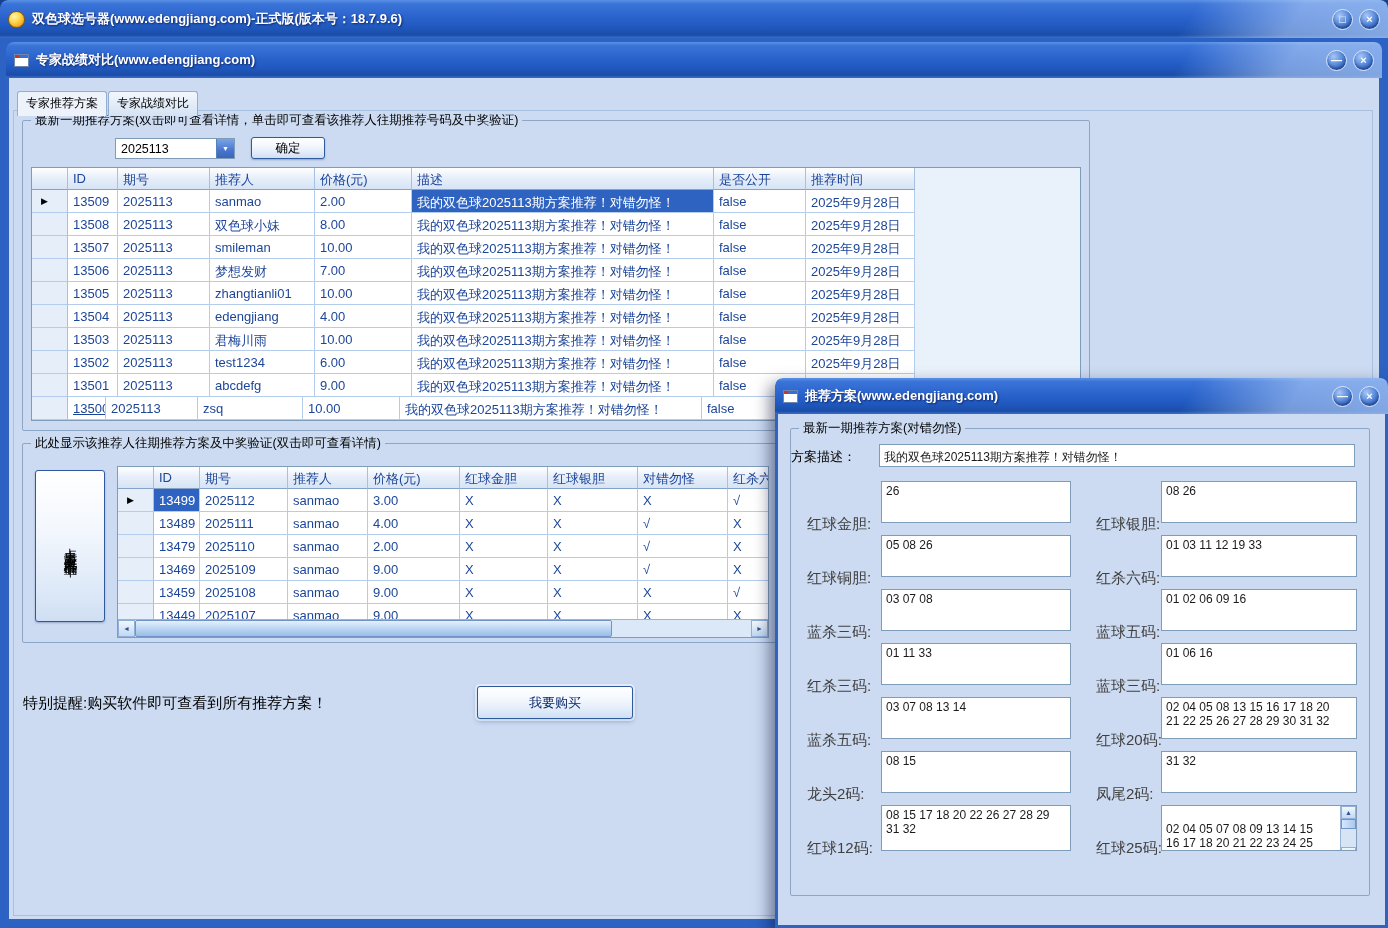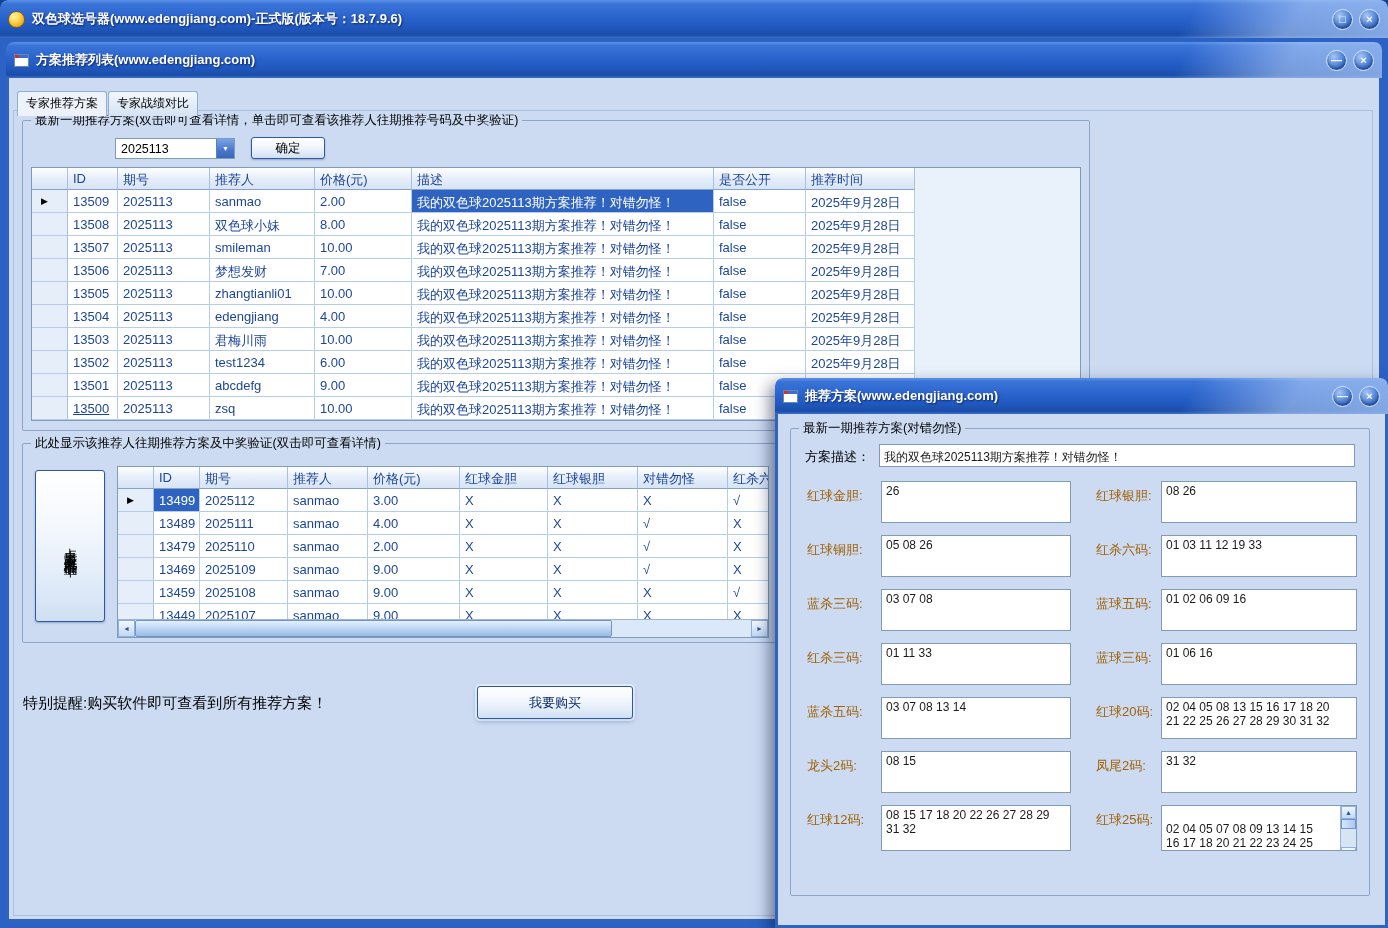--- a/index.html
+++ b/index.html
@@ -86,21 +86,21 @@
   .vs-btn{height:13px;font-size:7px;text-align:center;line-height:12px;color:#2a5496;
     background:linear-gradient(#f2f7fd,#c2d8f2);border:1px solid #8fb0d8;box-sizing:border-box;}
   .vs-track{flex:1;position:relative;}
   .vs-thumb{position:absolute;top:0;left:0;right:0;height:10px;border:1px solid #7094c8;box-sizing:border-box;
     background:linear-gradient(90deg,#d7e7fb,#a9c8ee);}
 
   
   .desc-box{position:absolute;left:88px;top:15px;width:476px;height:23px;background:#fff;border:1px solid #7f9db9;box-sizing:border-box;
     font-size:12px;color:#1a1a1a;padding:4px 4px 0;white-space:nowrap;overflow:hidden;}
   .fields{position:absolute;left:16px;top:52px;display:grid;grid-template-columns:74px 215px 65px 196px;grid-auto-rows:54px;}
-  .fld-label{font-size:13px;color:#a16207;padding-top:6px;white-space:nowrap;}
+  .fld-label{font-size:15px;color:#404040;padding-top:6px;white-space:nowrap;margin-top:28px;}
   .fld-box{width:190px;height:42px;background:#fff;border:1px solid #7f9db9;box-sizing:border-box;position:relative;
     font-size:12px;color:#1a1a1a;line-height:14px;padding:2px 4px;white-space:pre-line;overflow:hidden;}
   .fld-box.w196{width:196px;}
   .fld-box.tall{height:46px;}
   .fld-text{padding-right:12px;}
 
   .notice{position:absolute;font-size:15px;color:#000;white-space:nowrap;}
 </style>
 </head>
 <body>
@@ -115,21 +115,21 @@
         <span class="tb-btn">□</span>
         <span class="tb-btn">×</span>
       </span>
     </div>
     <div class="win-body"></div>
   </div>
 
   <div class="window" id="list-win">
     <div class="titlebar">
       <span class="form-icon"></span>
-      <span class="tb-title">方案推荐列表(www.edengjiang.com)</span>
+      <span class="tb-title">专家战绩对比(www.edengjiang.com)</span>
       <span class="tb-btns">
         <span class="tb-btn">—</span>
         <span class="tb-btn">×</span>
       </span>
     </div>
     <div class="win-body">
 
       <div class="tab-panel"></div>
       <div class="tabstrip">
         <div class="tab active">专家推荐方案</div>
@@ -241,21 +241,21 @@
               <div class="g-cell" style="width: 50px;">13501</div>
               <div class="g-cell" style="width: 92px;">2025113</div>
               <div class="g-cell" style="width: 105px;">abcdefg</div>
               <div class="g-cell" style="width: 97px;">9.00</div>
               <div class="g-cell" style="width: 302px;">我的双色球2025113期方案推荐！对错勿怪！</div>
               <div class="g-cell" style="width: 92px;">false</div>
               <div class="g-cell" style="width: 109px;">2025年9月28日</div>
             </div>
             <div class="g-row g-data">
               <div class="g-cell g-sel" style="width: 36px;"></div>
-              <div class="g-cell" style="width: 50px; text-decoration: underline;">13500</div>
+              <div class="g-cell" style="width: 38px; text-decoration: underline;">13500</div>
               <div class="g-cell" style="width: 92px;">2025113</div>
               <div class="g-cell" style="width: 105px;">zsq</div>
               <div class="g-cell" style="width: 97px;">10.00</div>
               <div class="g-cell" style="width: 302px;">我的双色球2025113期方案推荐！对错勿怪！</div>
               <div class="g-cell" style="width: 92px;">false</div>
               <div class="g-cell" style="width: 109px;">2025年9月28日</div>
             </div>
           </div>
       </div>
 
@@ -364,21 +364,21 @@
       <span class="form-icon"></span>
       <span class="tb-title">推荐方案(www.edengjiang.com)</span>
       <span class="tb-btns">
         <span class="tb-btn">—</span>
         <span class="tb-btn">×</span>
       </span>
     </div>
     <div class="win-body">
       <div class="groupbox" style="left:12px;top:14px;width:580px;height:468px;">
         <span class="legend">最新一期推荐方案(对错勿怪)</span>
-        <span class="fieldlabel" style="left:14px;top:19px;">方案描述：</span>
+        <span class="fieldlabel" style="left:0;top:19px;">方案描述：</span>
         <div class="desc-box">我的双色球2025113期方案推荐！对错勿怪！</div>
 
         <div class="fields">
 
           <div class="fld-label">红球金胆:</div>
           <div>
               <div class="fld-box">26</div>
             </div>
           <div class="fld-label">红球银胆:</div>
           <div>

